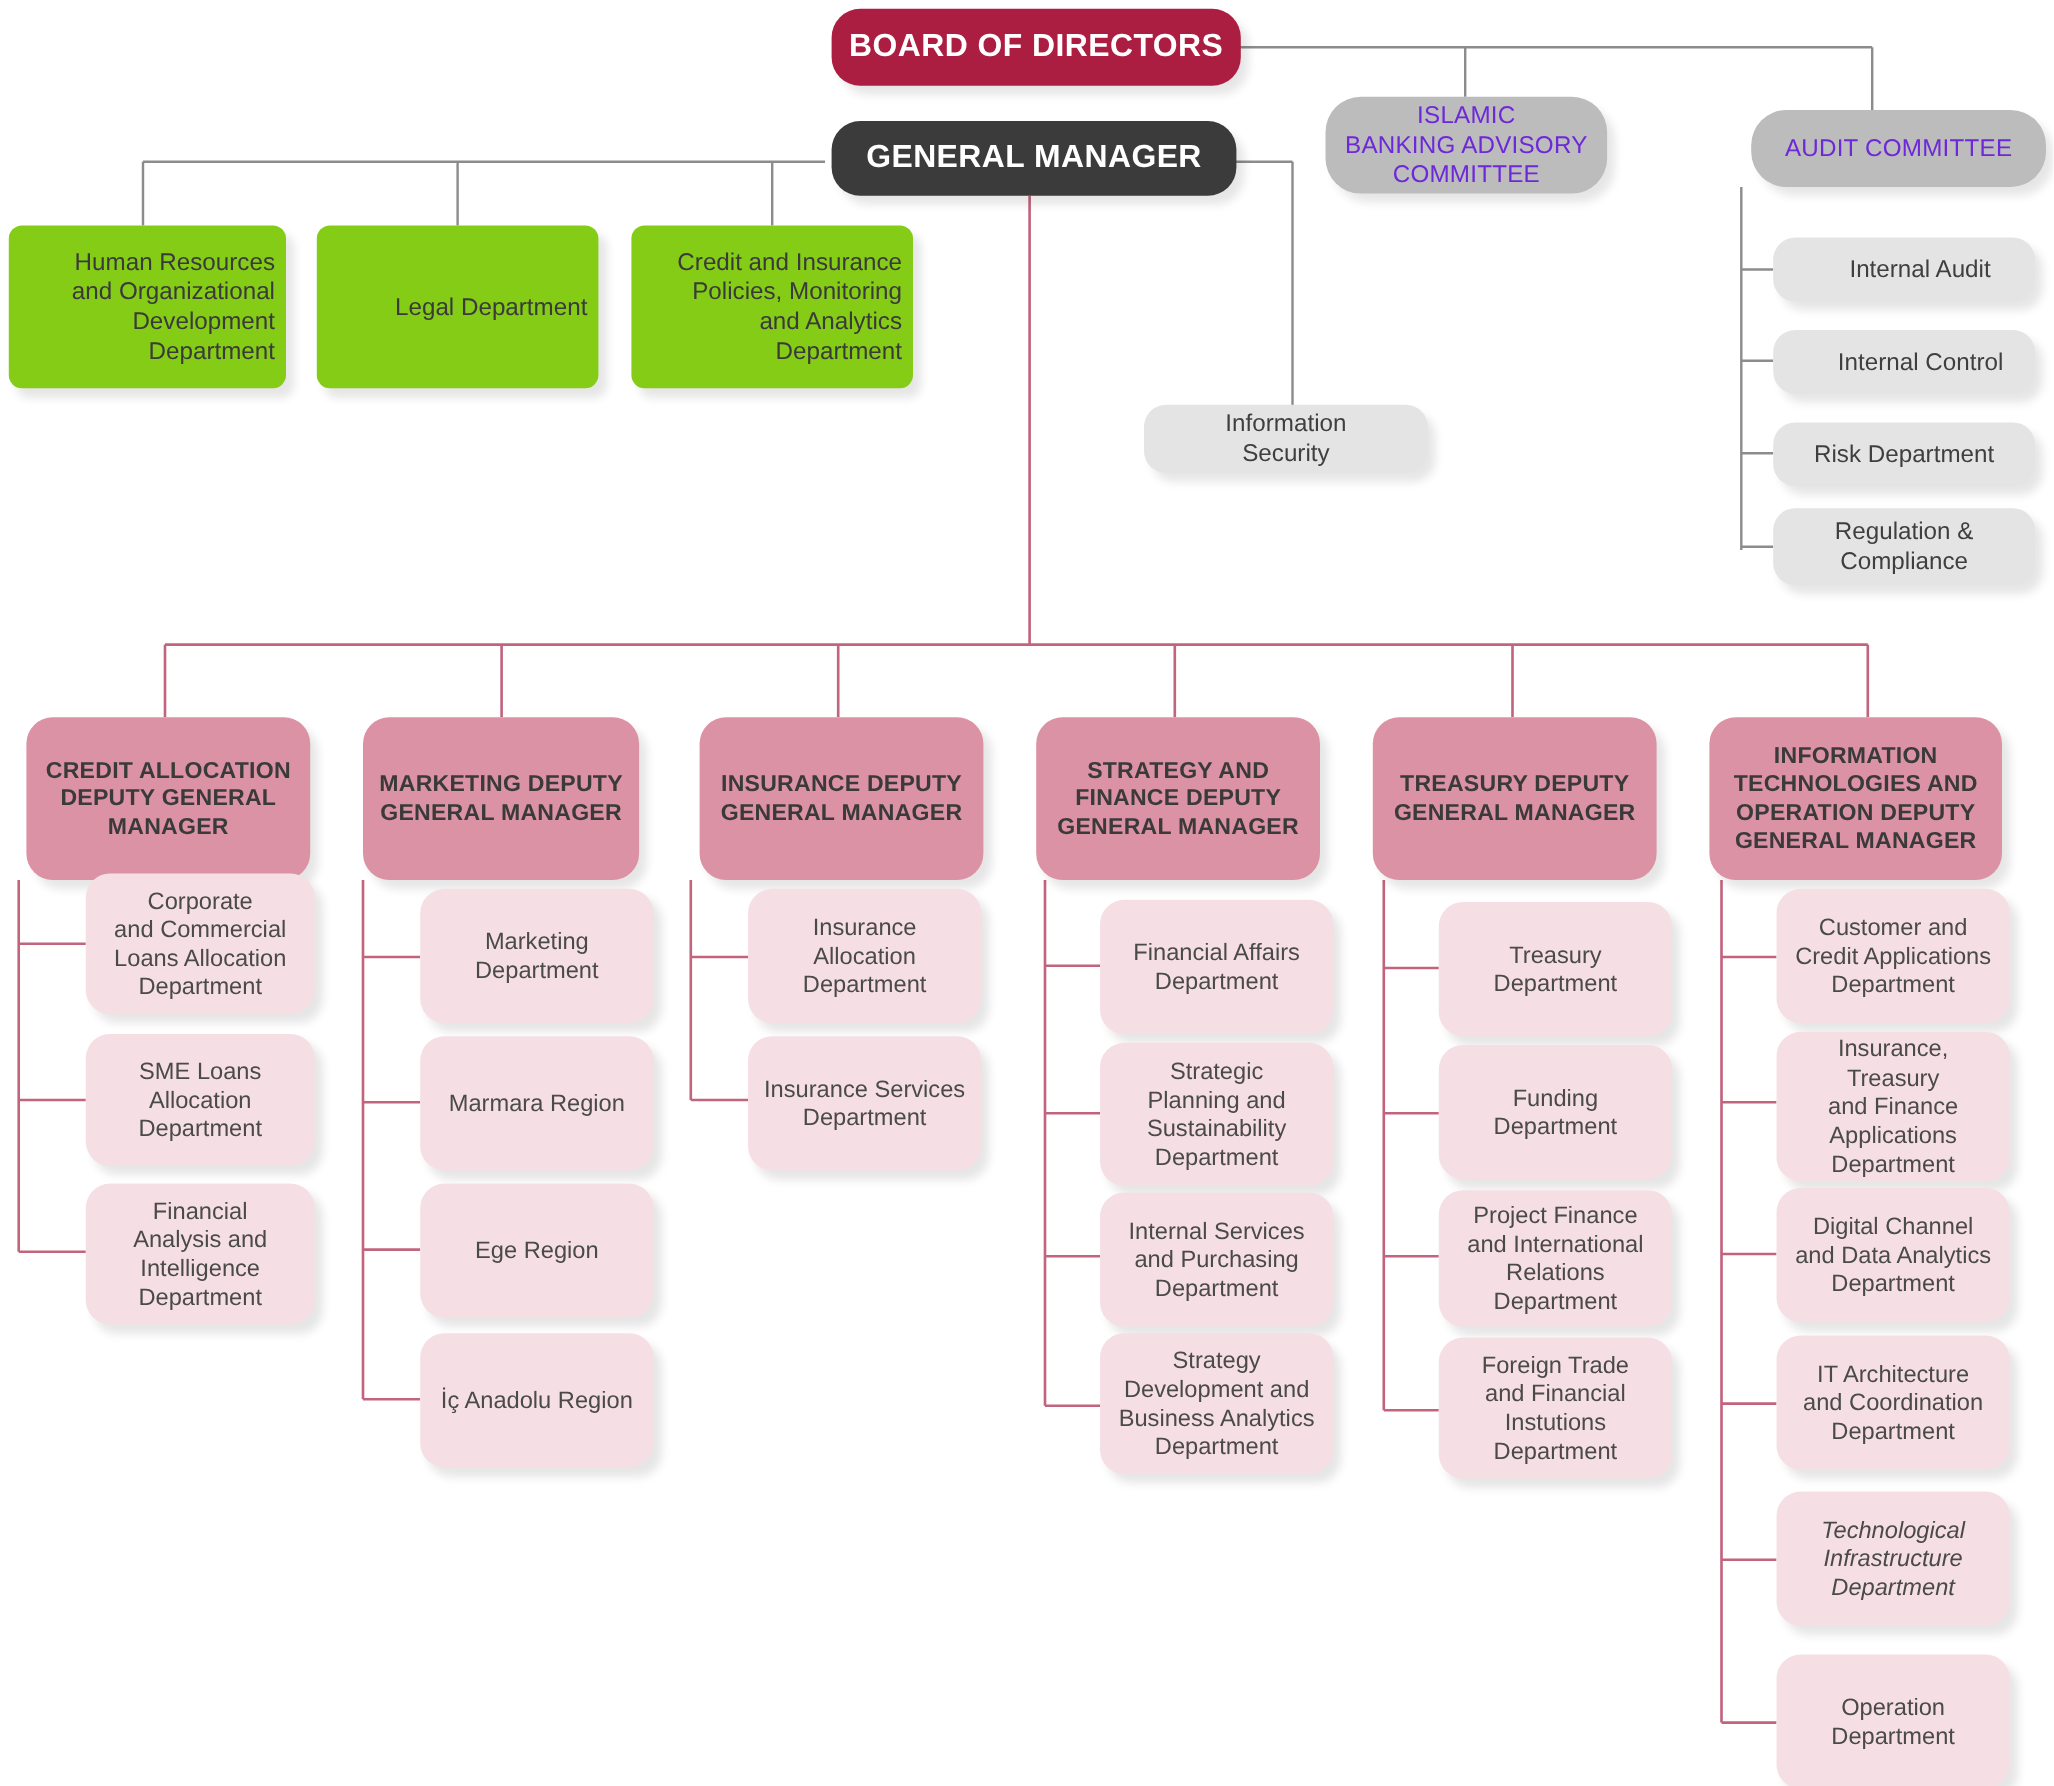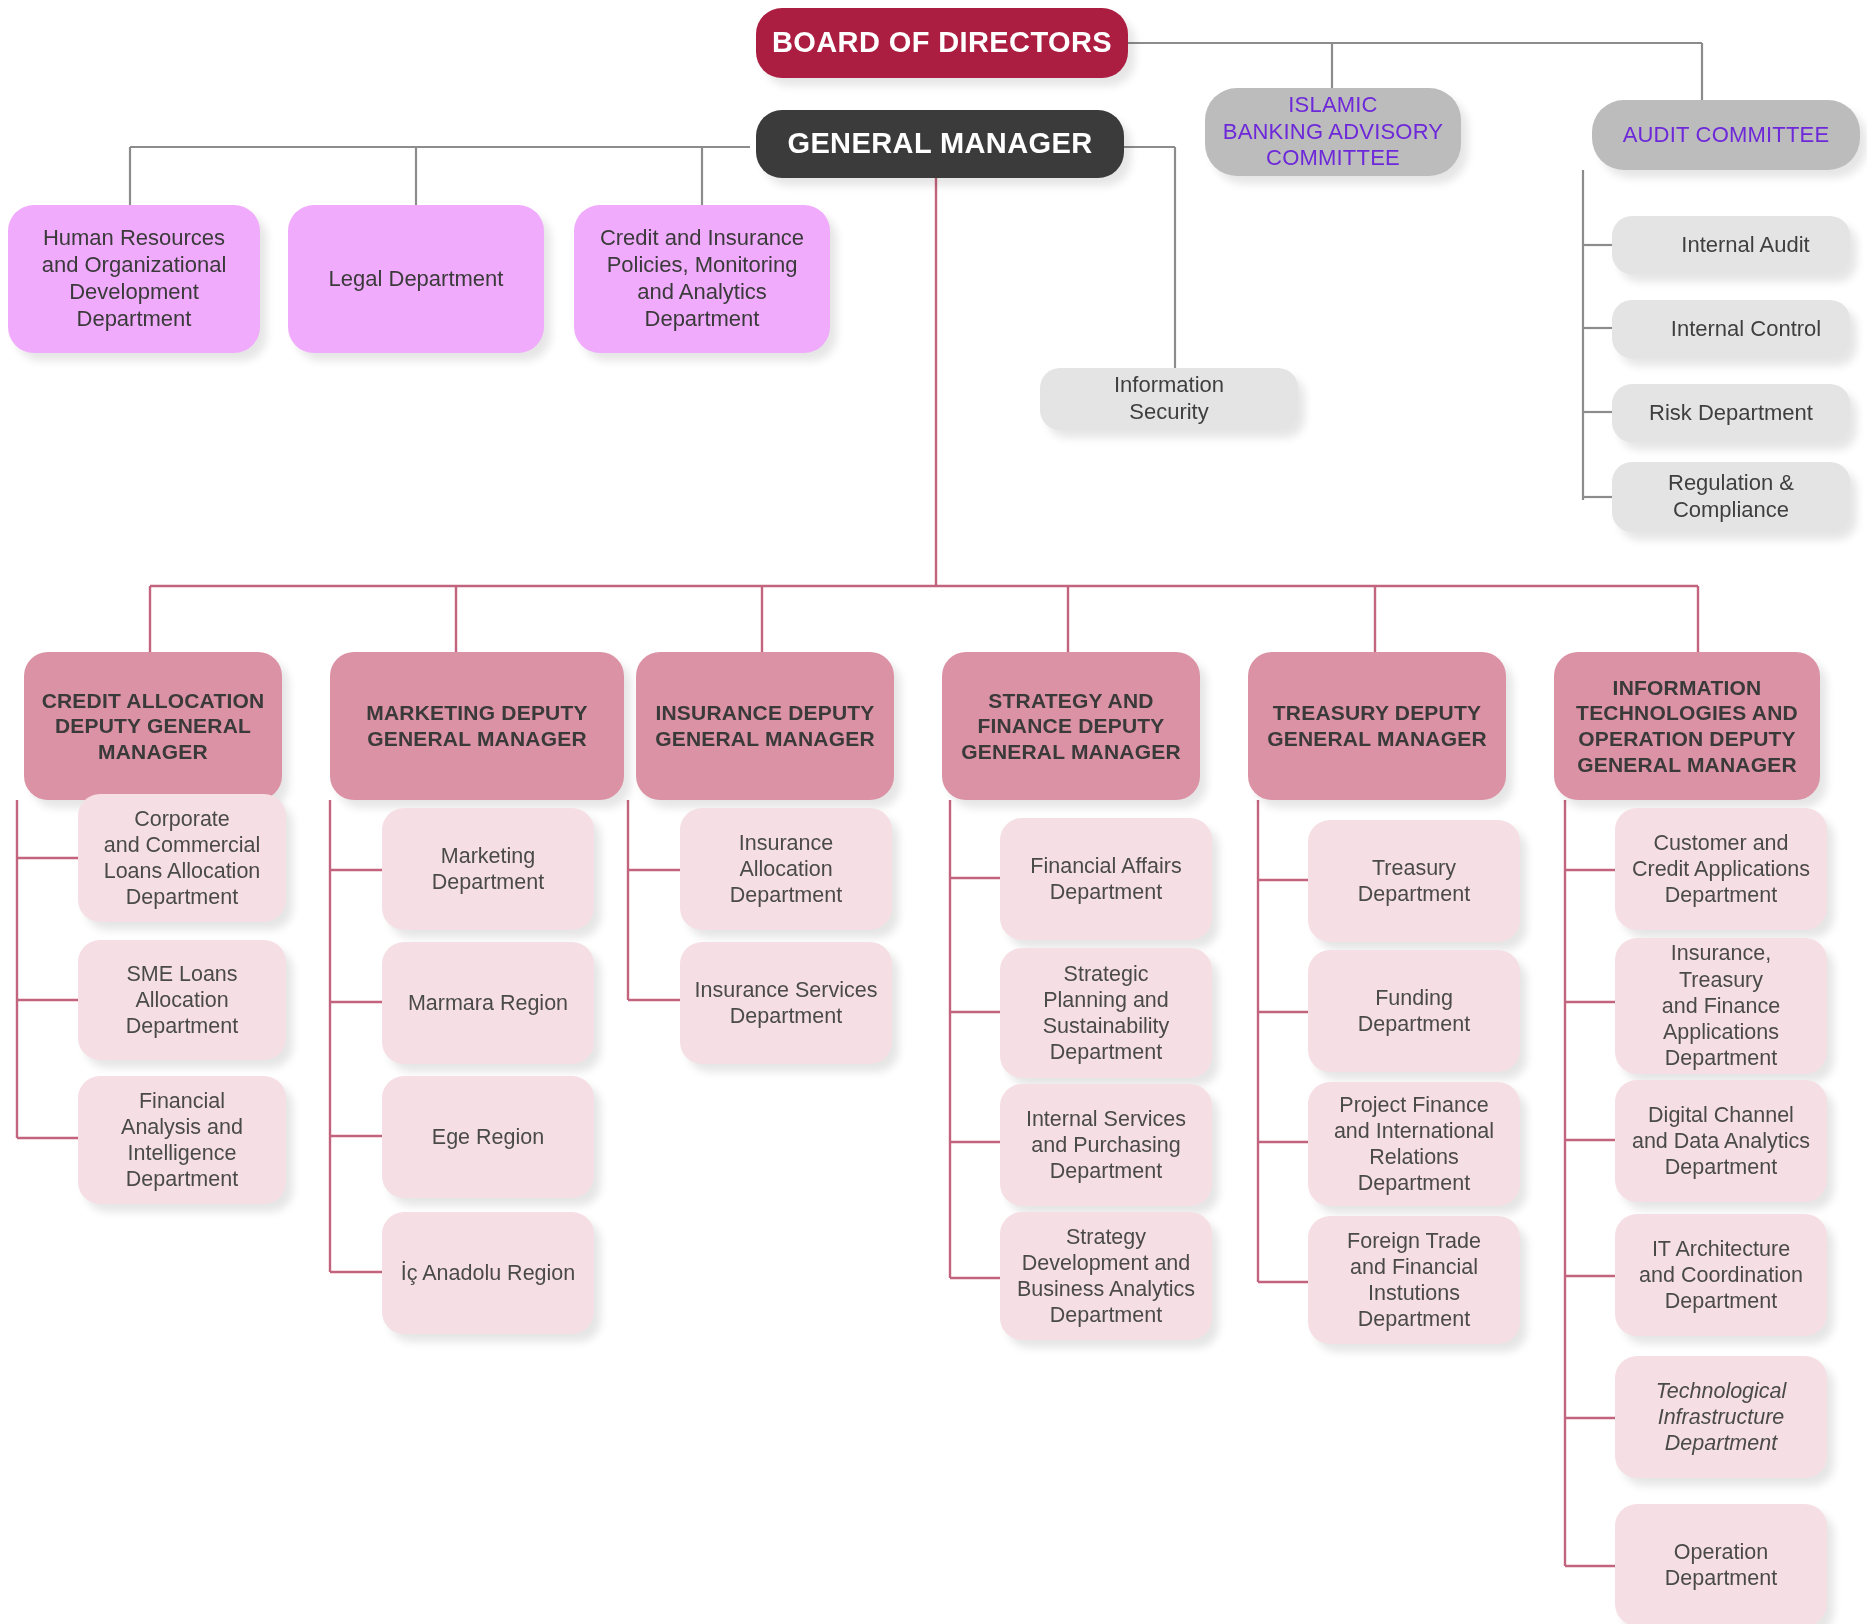--- a/index.html
+++ b/index.html
@@ -58,24 +58,25 @@
     border-radius: 26px;
   }
   .n-committee {
     background: #BCBCBC;
     color: #6d28d9;
     font-size: 22px;
     letter-spacing: 0.2px;
     border-radius: 32px;
   }
   .n-gray-dept {
-    background: #f0abfc;
+    background: #84cc16;
     color: #3A3A3A;
     font-size: 22px;
-    border-radius: 26px;
+    border-radius: 12px;
+    text-align: right;
   }
   .n-light-gray {
     background: #E4E4E4;
     color: #3F3F3F;
     font-size: 22px;
     border-radius: 20px;
   }
   .n-dgm {
     background: #DC92A5;
     color: #3A3A3A;
@@ -208,21 +209,21 @@
   <div class="node n-gray-dept" style="left:288px; top:205px; width:256px; height:148px;">
     <span>Legal Department</span>
   </div>
   <div class="node n-gray-dept" style="left:574px; top:205px; width:256px; height:148px;">
     <span>Credit and Insurance<br>Policies, Monitoring<br>and Analytics<br>Department</span>
   </div>
 
   <div class="node n-dgm" style="left:24px; top:652px; width:258px; height:148px;">
     <span>CREDIT ALLOCATION<br>DEPUTY GENERAL<br>MANAGER</span>
   </div>
-  <div class="node n-dgm" style="left:330px; top:652px; width:294px; height:148px;">
+  <div class="node n-dgm" style="left:330px; top:652px; width:251px; height:148px;">
     <span>MARKETING DEPUTY<br>GENERAL MANAGER</span>
   </div>
   <div class="node n-dgm" style="left:636px; top:652px; width:258px; height:148px;">
     <span>INSURANCE DEPUTY<br>GENERAL MANAGER</span>
   </div>
   <div class="node n-dgm" style="left:942px; top:652px; width:258px; height:148px;">
     <span>STRATEGY AND<br>FINANCE DEPUTY<br>GENERAL MANAGER</span>
   </div>
   <div class="node n-dgm" style="left:1248px; top:652px; width:258px; height:148px;">
     <span>TREASURY DEPUTY<br>GENERAL MANAGER</span>

